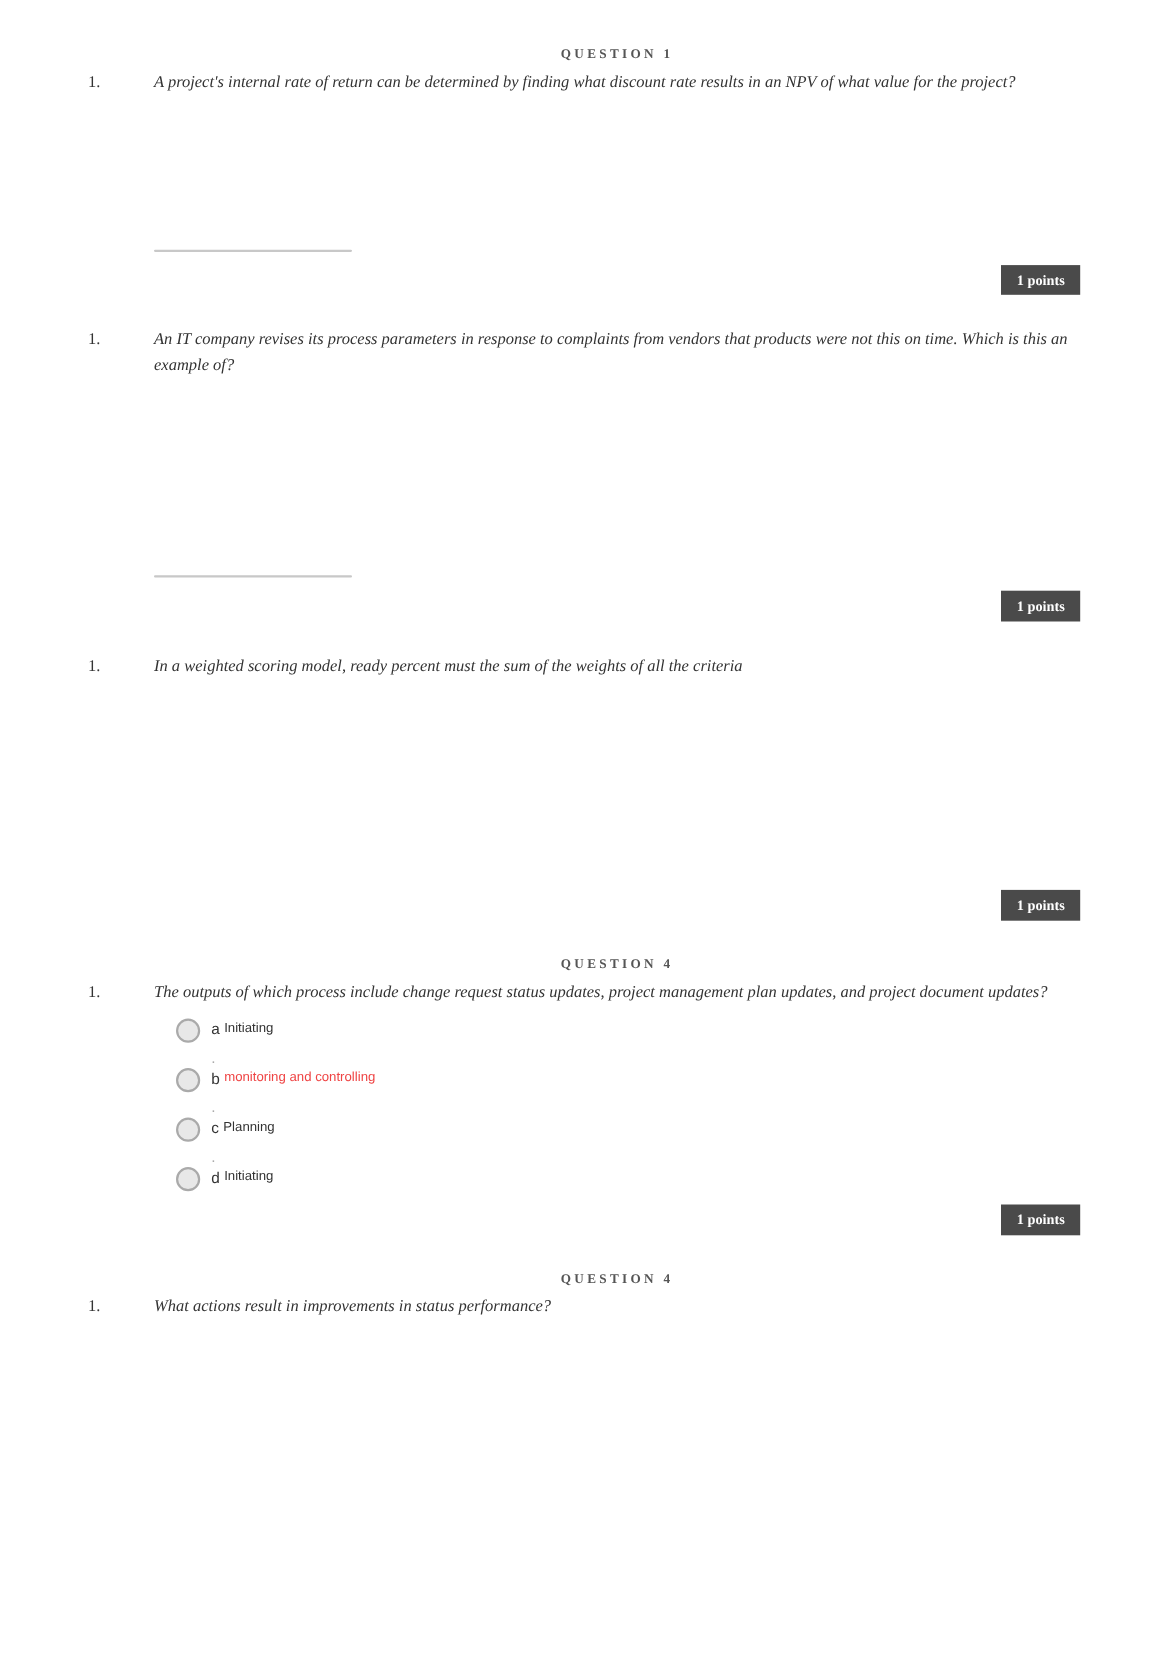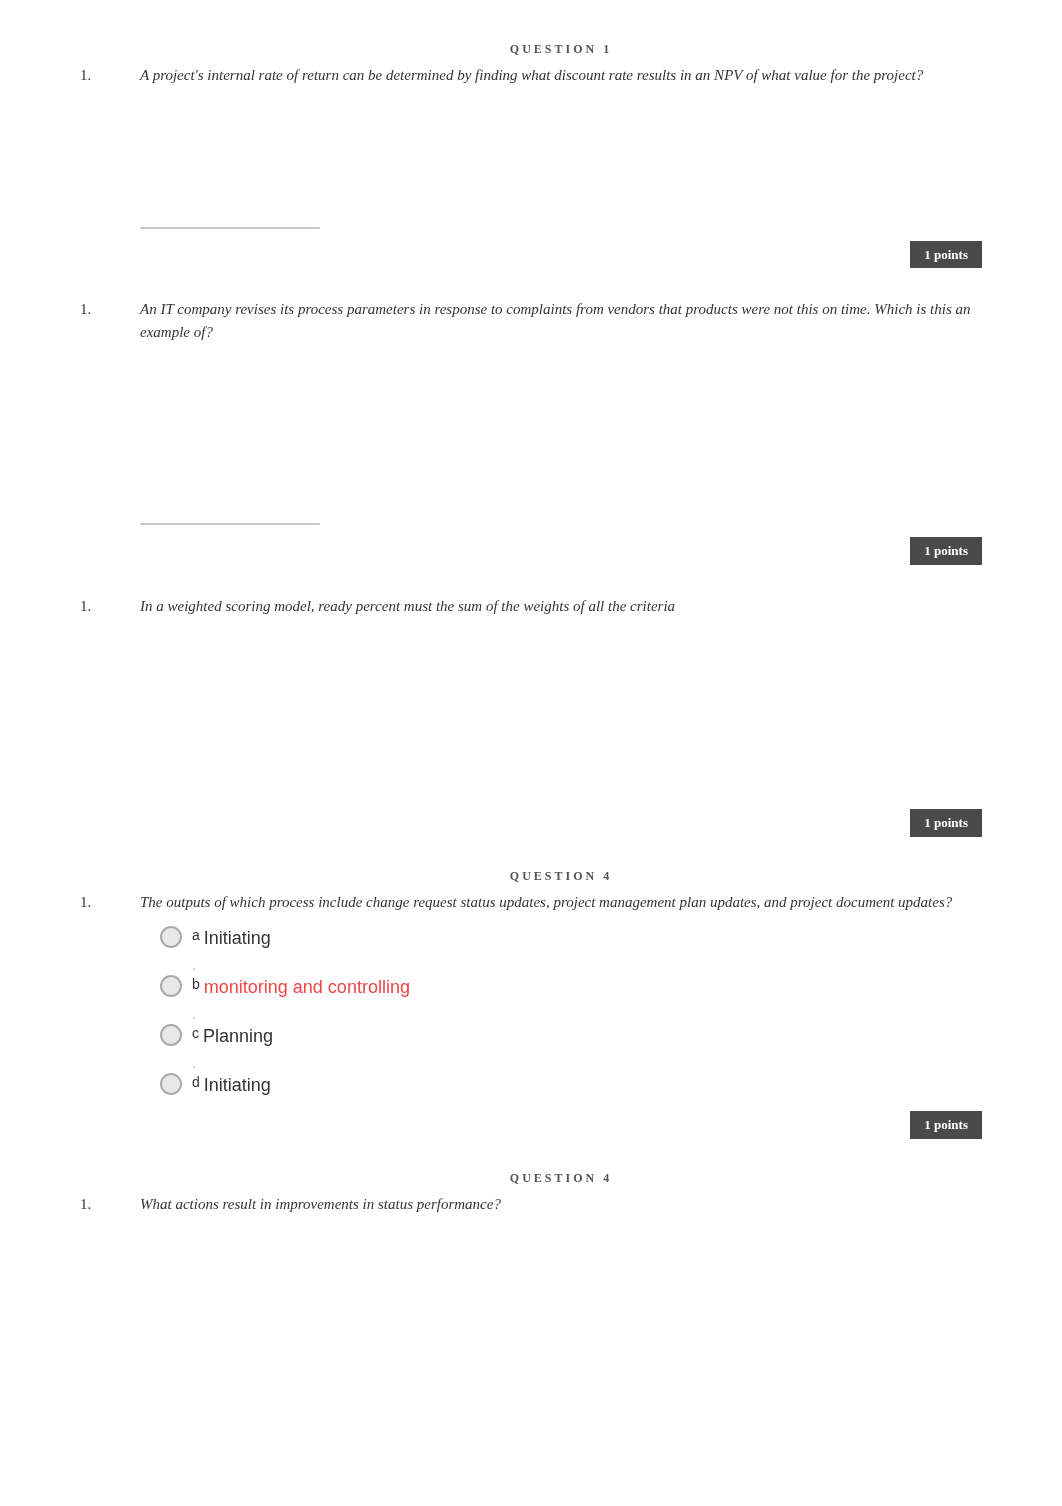--- a/index.html
+++ b/index.html
@@ -109,21 +109,21 @@
     }
 
     .choice-letter {
       font-size: 14px;
       color: #333;
       margin-right: 4px;
       font-family: Arial, sans-serif;
     }
 
     .choice-text {
-      font-size: 18px;
+      font-size: 12px;
       color: #333;
       font-family: Arial, sans-serif;
     }
 
     .choice-text.highlighted {
       color: #ef4444;
     }
 
     .choice-dot {
       font-size: 14px;

